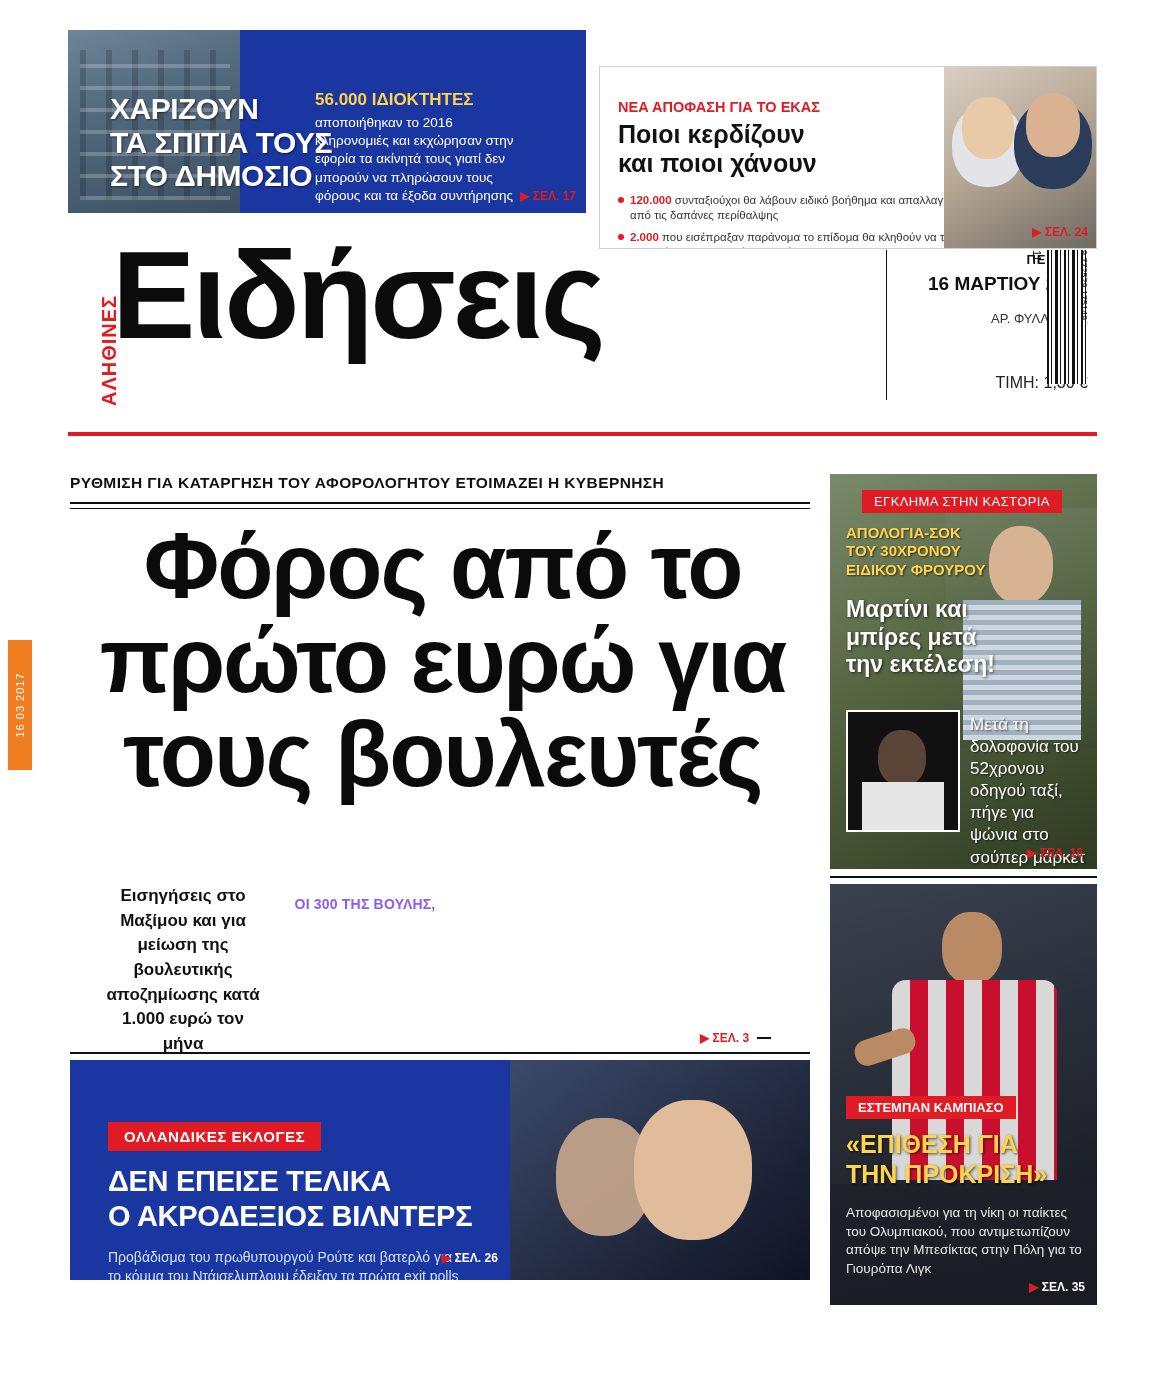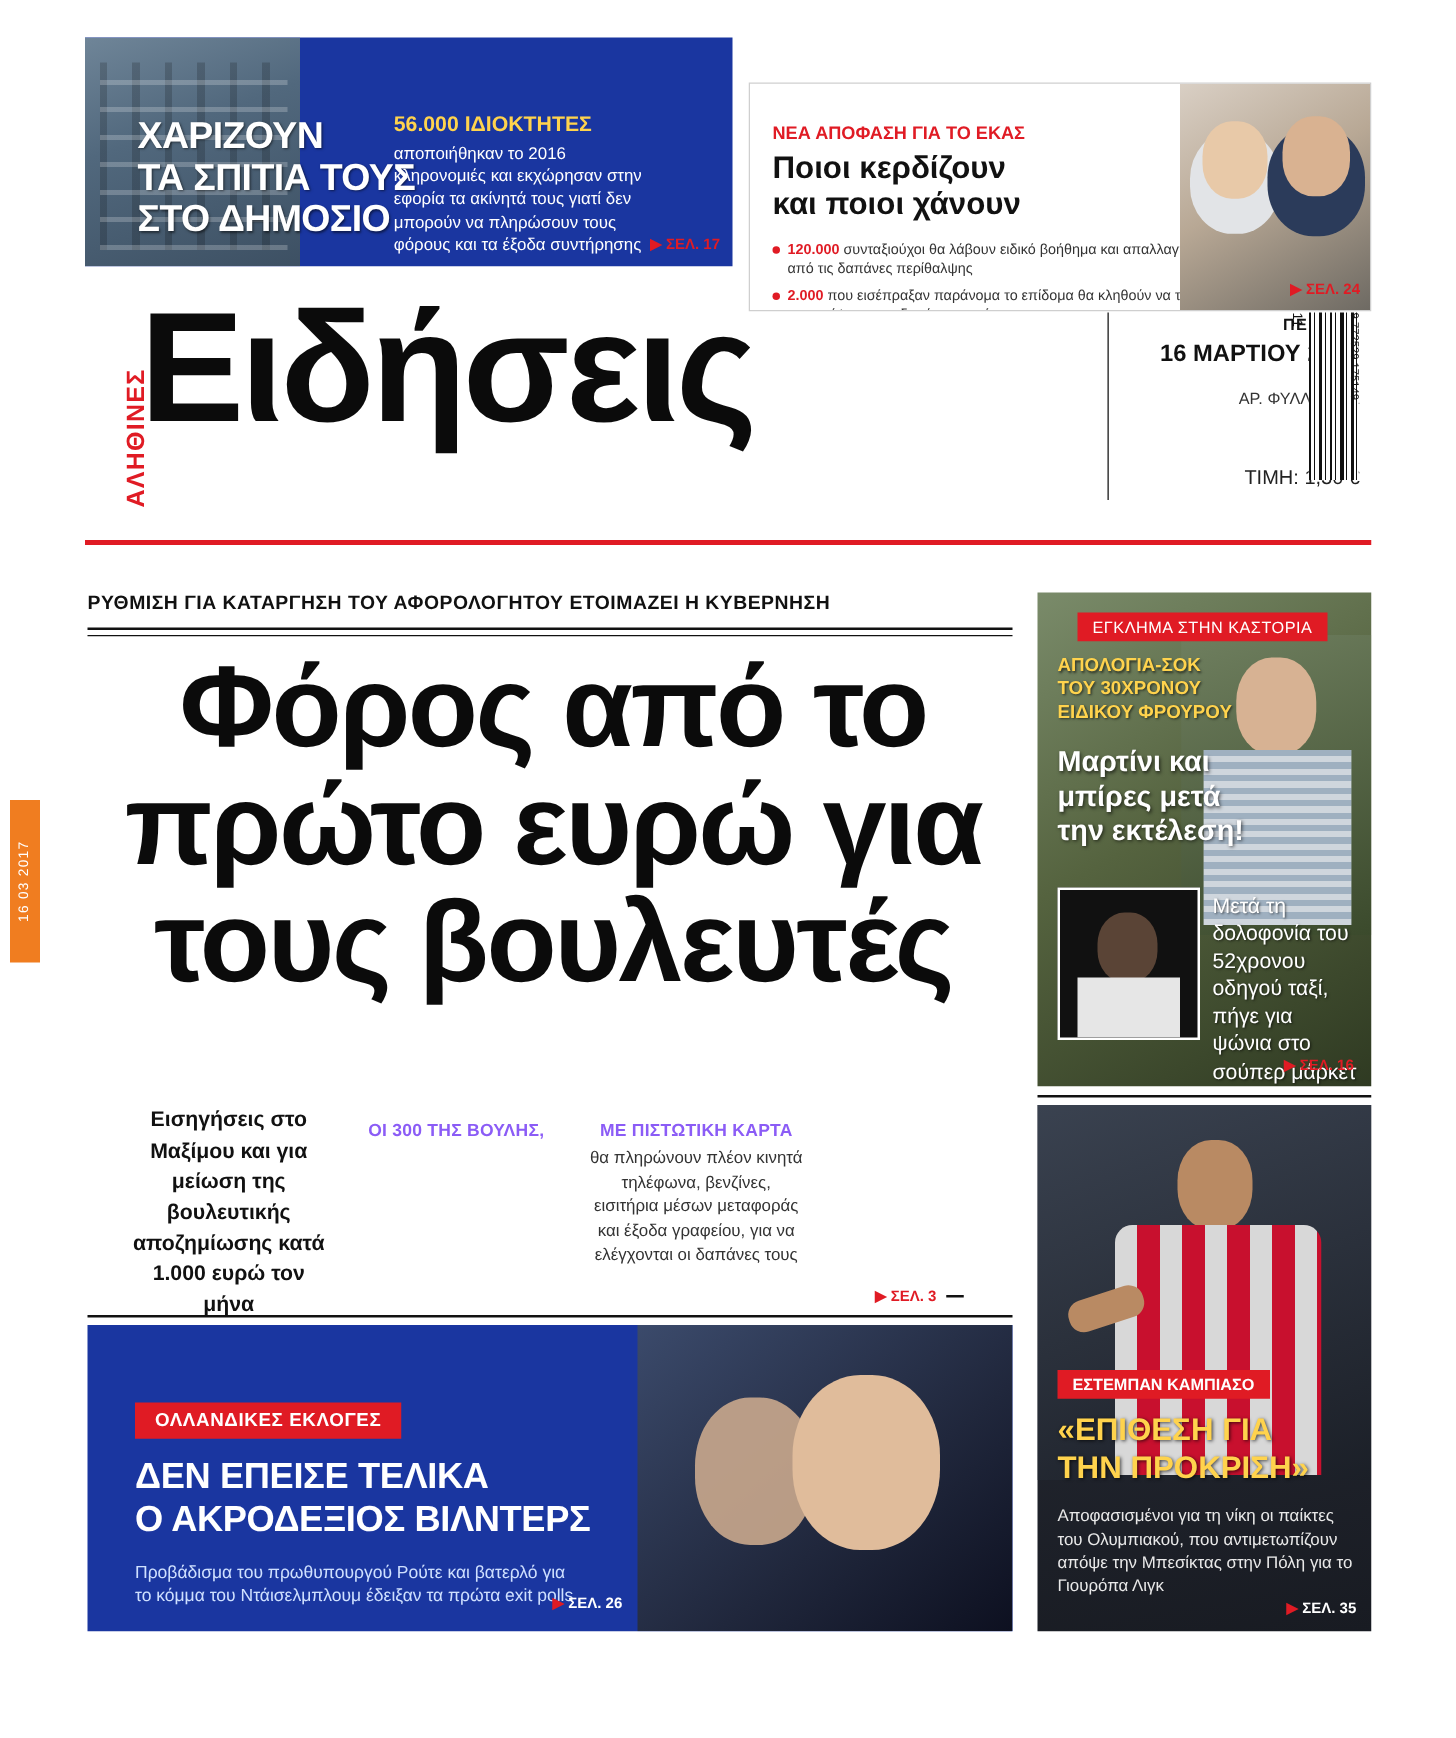--- a/index.html
+++ b/index.html
@@ -401,21 +401,21 @@
     width: 740px; height: 2px;
     background: #111;
   }
 
   
   .nl-banner {
     position: absolute;
     left: 70px;
     top: 1060px;
     width: 740px;
-    height: 245px;
+    height: 220px;
     background: #1a36a0;
     overflow: hidden;
   }
   .nl-photo {
     position: absolute;
     right: 0; top: 0;
     width: 300px; height: 245px;
     background: linear-gradient(140deg,#3b4a6b 0%, #20273c 60%, #0d1020 100%);
   }
   .nl-photo .face-a {
@@ -728,24 +728,20 @@
   <div class="lead-kicker">ΡΥΘΜΙΣΗ ΓΙΑ ΚΑΤΑΡΓΗΣΗ ΤΟΥ ΑΦΟΡΟΛΟΓΗΤΟΥ ΕΤΟΙΜΑΖΕΙ Η ΚΥΒΕΡΝΗΣΗ</div>
   <div class="lead-rule-top"></div>
   <div class="lead-rule-top2"></div>
   <div class="lead-head">Φόρος από το πρώτο ευρώ για τους βουλευτές</div>
 
   <div class="lead-cols">
     <div class="lead-col first">Εισηγήσεις στο Μαξίμου και για μείωση της βουλευτικής αποζημίωσης κατά 1.000 ευρώ τον μήνα</div>
     <div class="lead-col">
       <h4>ΟΙ 300 ΤΗΣ ΒΟΥΛΗΣ,</h4>
     </div>
-    <div class="lead-col">
-      <h4>ΜΕ ΠΙΣΤΩΤΙΚΗ ΚΑΡΤΑ</h4>
-      <p>θα πληρώνουν πλέον κινητά τηλέφωνα, βενζίνες, εισιτήρια μέσων μεταφοράς και έξοδα γραφείου, για να ελέγχονται οι δαπάνες τους</p>
-    </div>
   </div>
 
   <div class="lead-ref">
     <span class="page-ref"><span class="arrow">▶</span>
       <span>ΣΕΛ. 3</span>
     </span><span class="dash"></span>
   </div>
   <div class="rule-below-lead"></div>
 
   <div class="nl-banner">

